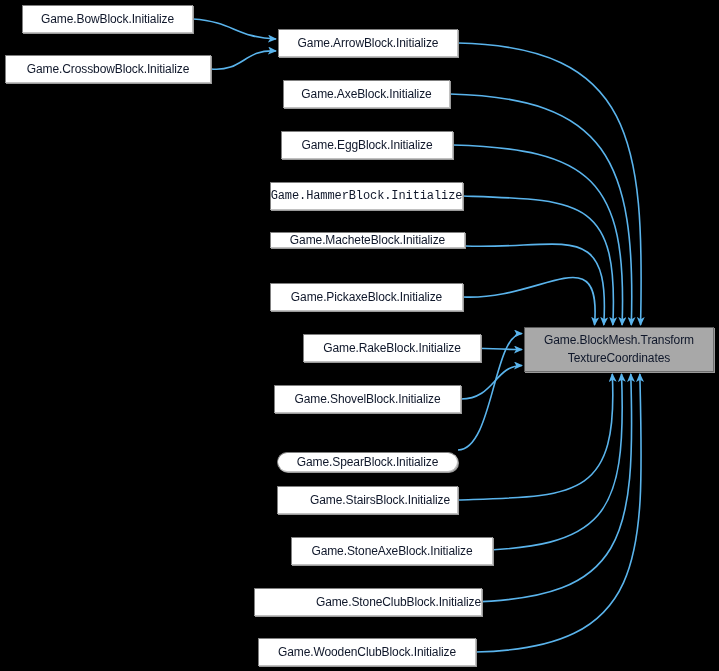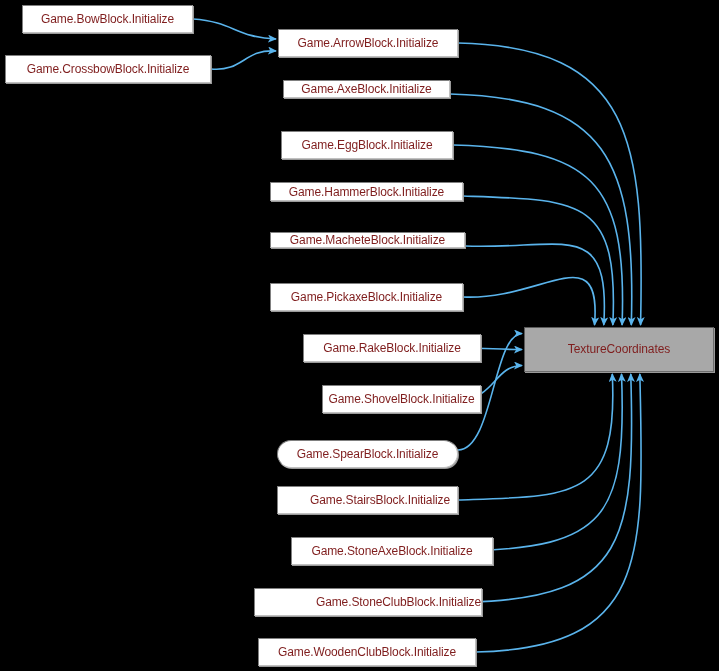--- a/index.html
+++ b/index.html
@@ -28,21 +28,21 @@
     box-sizing: border-box;
     background: #ffffff;
     border-top: 1px solid #808080;
     border-left: 1px solid #808080;
     border-right: 1px solid #c0c0c0;
     border-bottom: 1px solid #c0c0c0;
     box-shadow: 1px 1px 0 0 #9a9a9a;
     display: flex;
     align-items: center;
     justify-content: center;
-    color: #7f1d1d;
+    color: #0f172a;
     font-size: 12px;
     letter-spacing: -0.1px;
     white-space: nowrap;
     z-index: 3;
   }
   .node.target {
     background: #a8a8a8;
     border-top: 1px solid #5a5a5a;
     border-left: 1px solid #5a5a5a;
     border-right: 1px solid #6e6e6e;
@@ -84,53 +84,54 @@
   <div id="nodes">
       <div class="node" style="left: 22px; top: 5px; width: 171px; height: 28px;">
         <span>Game.BowBlock.Initialize</span>
       </div>
       <div class="node" style="left: 5px; top: 55px; width: 206px; height: 28px;">
         <span>Game.CrossbowBlock.Initialize</span>
       </div>
       <div class="node" style="left: 278px; top: 29px; width: 180px; height: 28px;">
         <span>Game.ArrowBlock.Initialize</span>
       </div>
-      <div class="node" style="left: 283px; top: 80px; width: 167px; height: 18px;">
+      <div class="node" style="left: 283px; top: 80px; width: 167px; height: 28px;">
         <span>Game.AxeBlock.Initialize</span>
       </div>
       <div class="node" style="left: 281px; top: 131px; width: 172px; height: 28px;">
         <span>Game.EggBlock.Initialize</span>
       </div>
-      <div class="node" style="left: 270px; top: 182px; width: 193px; height: 19px;">
+      <div class="node" style="left: 270px; top: 182px; width: 193px; height: 28px; font-family: Liberation Mono, monospace;">
         <span>Game.HammerBlock.Initialize</span>
       </div>
       <div class="node" style="left: 270px; top: 232px; width: 195px; height: 16px;">
         <span>Game.MacheteBlock.Initialize</span>
       </div>
       <div class="node" style="left: 270px; top: 283px; width: 193px; height: 28px;">
         <span>Game.PickaxeBlock.Initialize</span>
       </div>
       <div class="node" style="left: 279px; top: 334px; width: 178px; height: 28px; margin-left: 24px;">
         <span>Game.RakeBlock.Initialize</span>
       </div>
-      <div class="node" style="left: 274px; top: 385px; width: 159px; height: 28px; margin-left: 48px;">
+      <div class="node" style="left: 274px; top: 385px; width: 187px; height: 28px;">
         <span>Game.ShovelBlock.Initialize</span>
       </div>
-      <div class="node" style="left: 277px; top: 440px; width: 181px; height: 28px; border-radius: 14px;">
+      <div class="node" style="left: 277px; top: 452px; width: 181px; height: 20px; border-radius: 14px;">
         <span>Game.SpearBlock.Initialize</span>
       </div>
       <div class="node" style="left: 277px; top: 486px; width: 181px; height: 28px; padding-left: 25px;">
         <span>Game.StairsBlock.Initialize</span>
       </div>
       <div class="node" style="left: 266px; top: 537px; width: 202px; height: 28px; margin-left: 25px;">
         <span>Game.StoneAxeBlock.Initialize</span>
       </div>
       <div class="node" style="left: 254px; top: 588px; width: 228px; height: 28px; justify-content: flex-end;">
         <span>Game.StoneClubBlock.Initialize</span>
       </div>
       <div class="node" style="left: 258px; top: 638px; width: 218px; height: 28px;">
         <span>Game.WoodenClubBlock.Initialize</span>
       </div>
       <div class="node target" style="left: 524px; top: 327px; width: 190px; height: 45px;">
+        <span>Game.BlockMesh.Transform</span>
         <span class="line2">TextureCoordinates</span>
       </div>
     </div>
 </div>
 
 </body></html>

